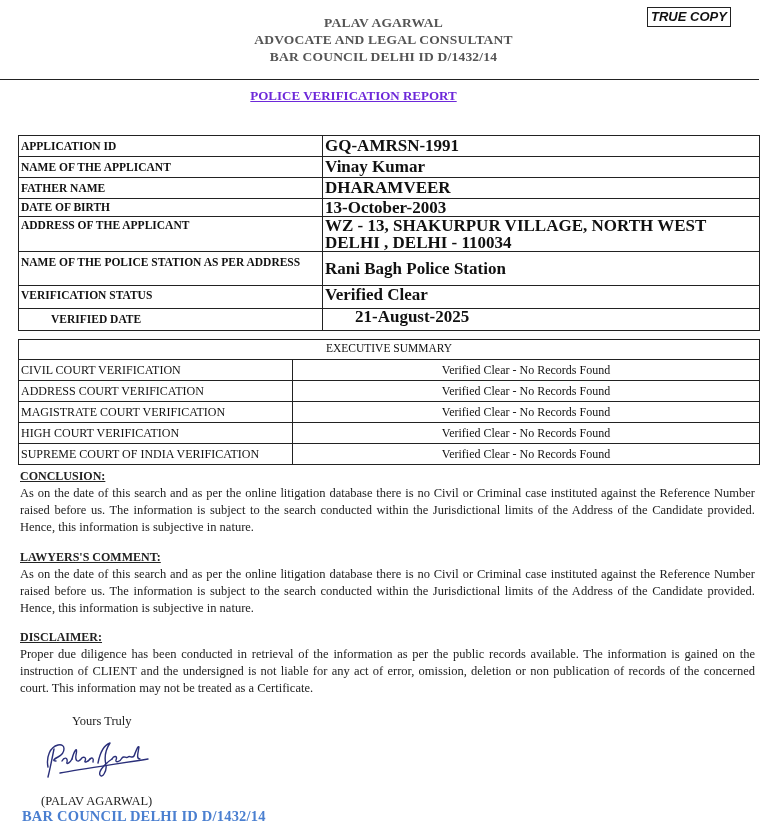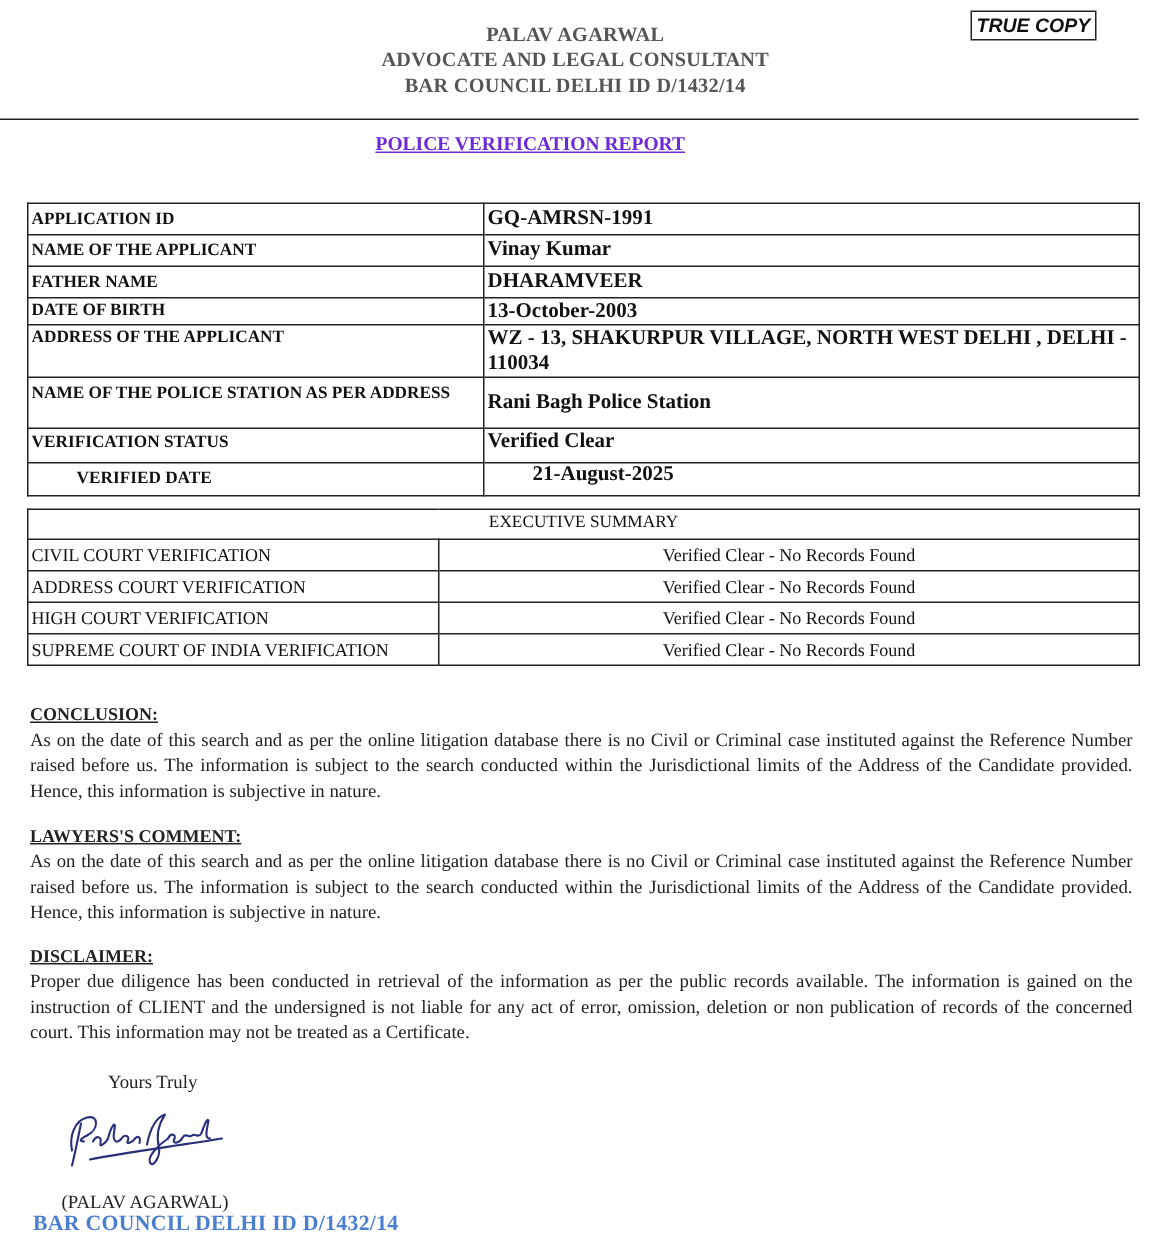--- a/index.html
+++ b/index.html
@@ -28,21 +28,21 @@
     position: absolute; left: 0; top: 88px; width: 707px; text-align: center;
     font-weight: bold; font-size: 13px; text-decoration: underline; color: #6d28d9;
   }
   table { border-collapse: collapse; position: absolute; }
   td {
     border: 1.5px solid #222; font-size: 11.5px; font-weight: bold;
     padding: 0 2px; vertical-align: top; color: #111;
   }
   .details { left: 18px; top: 115px; width: 742px; margin-top: 20px; }
   .details td.label { width: 269px; }
-  .details td.val { font-size: 14px; }
+  .details td.val { font-size: 17px; }
   .details tr.r-normal td { height: 20px; line-height: 20px; }
   .details tr.r-dob td { height: 17px; line-height: 17px; }
   .details tr.r-addr td { height: 34px; line-height: 17px; }
   .details tr.r-ps td { height: 34px; line-height: 14px; padding-top: 3px; box-sizing: border-box; }
   .details tr.r-ps td.val { vertical-align: middle; padding-top: 0; }
   .details tr.r-status td { height: 22px; line-height: 18px; }
   .details tr.r-date td { height: 21px; line-height: 21px; padding-left: 32px; }
   .details tr.r-date td.val { line-height: 15px; }
 
   .summary { left: 18px; top: 339px; width: 742px; }
@@ -125,20 +125,24 @@
   </tr>
   <tr>
     <td class="label">CIVIL COURT VERIFICATION</td>
     <td class="val">Verified Clear - No Records Found</td>
   </tr>
   <tr>
     <td class="label">ADDRESS COURT VERIFICATION</td>
     <td class="val">Verified Clear - No Records Found</td>
   </tr>
   <tr>
+    <td class="label">MAGISTRATE COURT VERIFICATION</td>
+    <td class="val">Verified Clear - No Records Found</td>
+  </tr>
+  <tr>
     <td class="label">HIGH COURT VERIFICATION</td>
     <td class="val">Verified Clear - No Records Found</td>
   </tr>
   <tr>
     <td class="label">SUPREME COURT OF INDIA VERIFICATION</td>
     <td class="val">Verified Clear - No Records Found</td>
   </tr>
 </tbody>
   </table>
 

